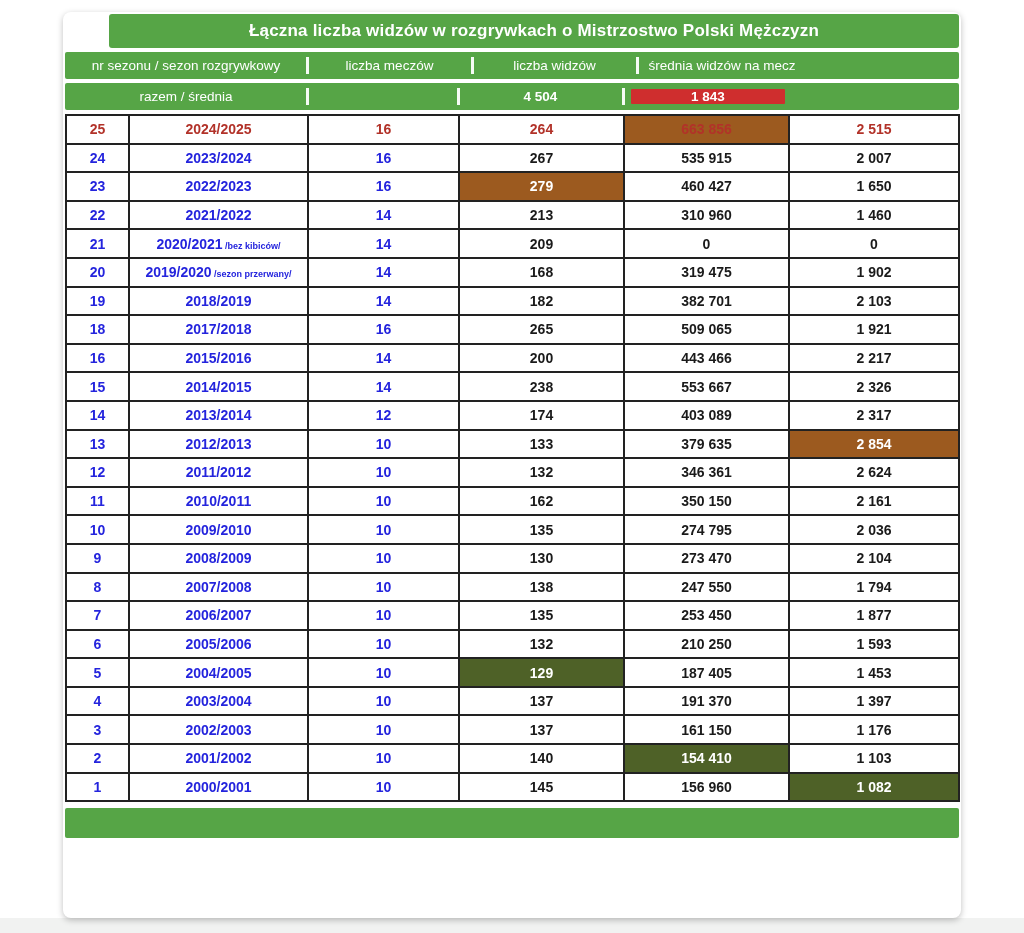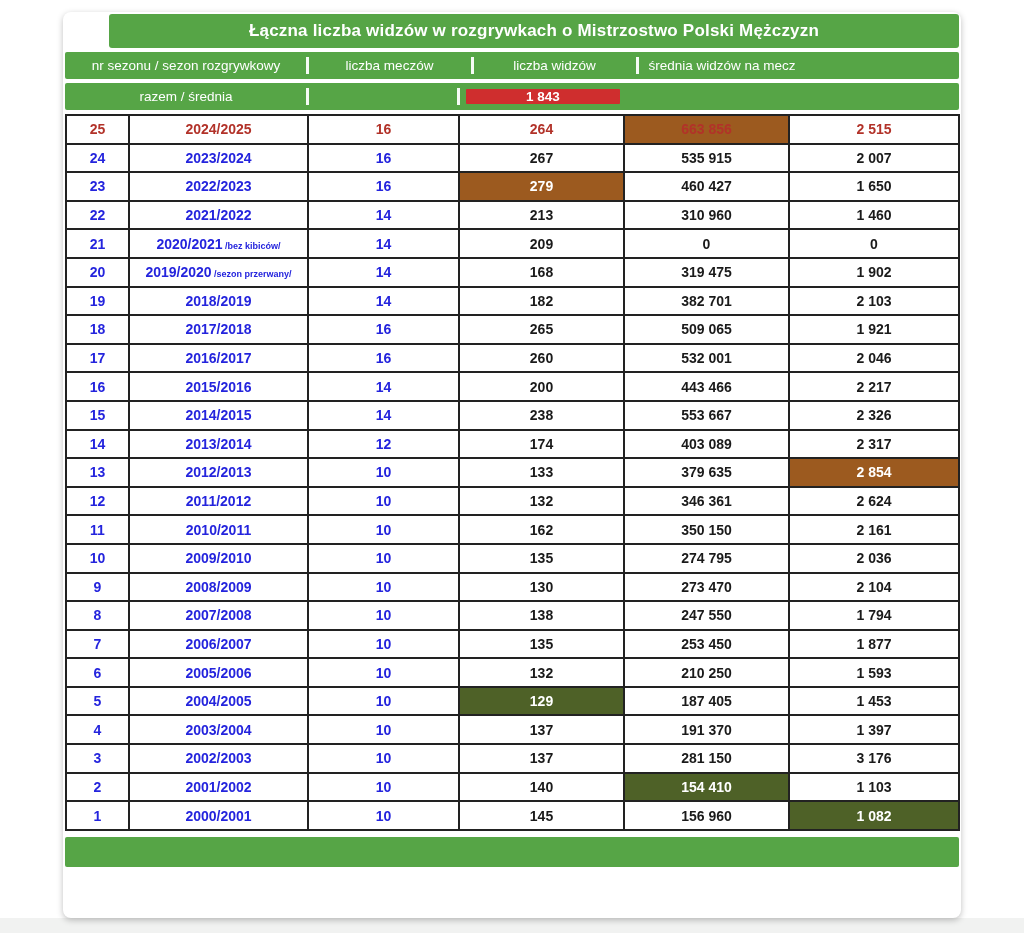--- a/index.html
+++ b/index.html
@@ -121,20 +121,21 @@
     <div class="green-row header-row">
       <div class="green-cell w-group">nr sezonu / sezon rozgrywkowy</div>
       <div class="green-cell sep w-matches">liczba meczów</div>
       <div class="green-cell sep w-viewers">liczba widzów</div>
       <div class="green-cell sep w-avg">średnia widzów na mecz</div>
     </div>
 
     <div class="green-row summary-row">
       <div class="green-cell label-cell w-group">razem / średnia</div>
       <div class="green-cell sep w-teams"></div>
+      <div class="green-cell sep w-matches">4 504</div>
       <div class="green-cell sep w-avg">
         <div class="red-pill">1 843</div>
       </div>
     </div>
 
     <table class="data">
       <colgroup>
         <col style="width:63px">
           <col style="width:179px">
           <col style="width:151px">
@@ -201,28 +202,20 @@
           </tr>
           <tr>
             <td class="col-nr">18</td>
             <td class="col-season">2017/2018</td>
             <td class="col-teams">16</td>
             <td class="col-matches">265</td>
             <td class="col-viewers">509 065</td>
             <td class="col-avg">1 921</td>
           </tr>
           <tr>
-            <td class="col-nr">17</td>
-            <td class="col-season">2016/2017</td>
-            <td class="col-teams">16</td>
-            <td class="col-matches">260</td>
-            <td class="col-viewers">532 001</td>
-            <td class="col-avg">2 046</td>
-          </tr>
-          <tr>
             <td class="col-nr">16</td>
             <td class="col-season">2015/2016</td>
             <td class="col-teams">14</td>
             <td class="col-matches">200</td>
             <td class="col-viewers">443 466</td>
             <td class="col-avg">2 217</td>
           </tr>
           <tr>
             <td class="col-nr">15</td>
             <td class="col-season">2014/2015</td>
@@ -317,22 +310,22 @@
             <td class="col-teams">10</td>
             <td class="col-matches">137</td>
             <td class="col-viewers">191 370</td>
             <td class="col-avg">1 397</td>
           </tr>
           <tr>
             <td class="col-nr">3</td>
             <td class="col-season">2002/2003</td>
             <td class="col-teams">10</td>
             <td class="col-matches">137</td>
-            <td class="col-viewers">281 150</td>
-            <td class="col-avg">3 176</td>
+            <td class="col-viewers">161 150</td>
+            <td class="col-avg">1 176</td>
           </tr>
           <tr>
             <td class="col-nr">2</td>
             <td class="col-season">2001/2002</td>
             <td class="col-teams">10</td>
             <td class="col-matches">140</td>
             <td class="col-viewers hl-min">154 410</td>
             <td class="col-avg">1 103</td>
           </tr>
           <tr>

